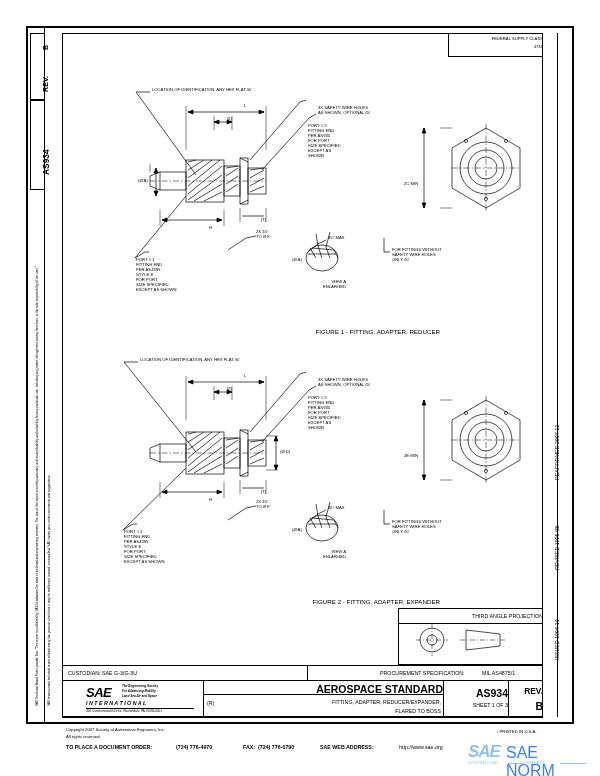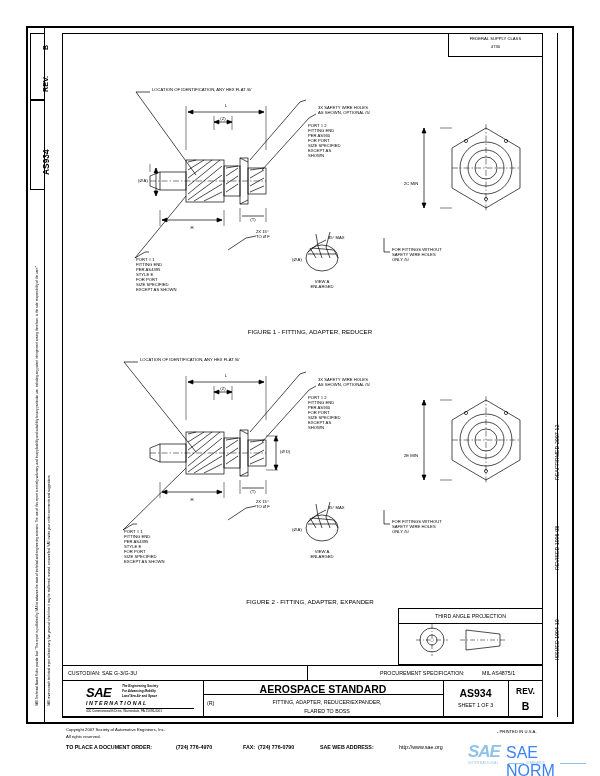--- a/index.html
+++ b/index.html
@@ -6,21 +6,21 @@
   body{width:600px;height:776px;font-family:"Liberation Sans",sans-serif;color:#000;
        -webkit-font-smoothing:none;}
   .page{position:relative;width:600px;height:776px;overflow:hidden;background:#fff;}
 
   
   .abs{position:absolute;}
   .bx{position:absolute;border:1px solid #000;box-sizing:border-box;}
   .bx2{position:absolute;border:2px solid #000;box-sizing:border-box;}
   .ln{position:absolute;background:#000;}
   .t{position:absolute;white-space:pre;line-height:1.18;}
-  .ctr{text-align:center;}
+  .ctr{text-align:right;}
   .vt{position:absolute;white-space:nowrap;transform-origin:0 0;}
 
   
   .f3{font-size:3.1px;}
   .f4{font-size:4.2px;}
   .f5{font-size:5.3px;}
   .f6{font-size:6.2px;}
   .f7{font-size:7.2px;}
   .f8{font-size:8.4px;}
   .f10{font-size:10.5px;}

